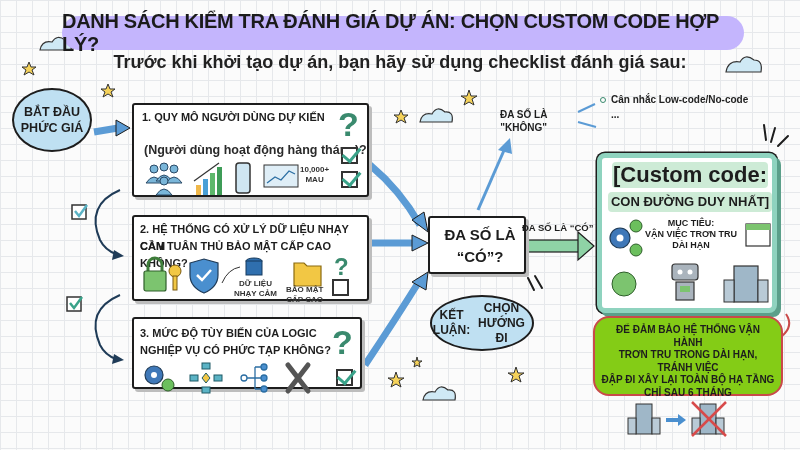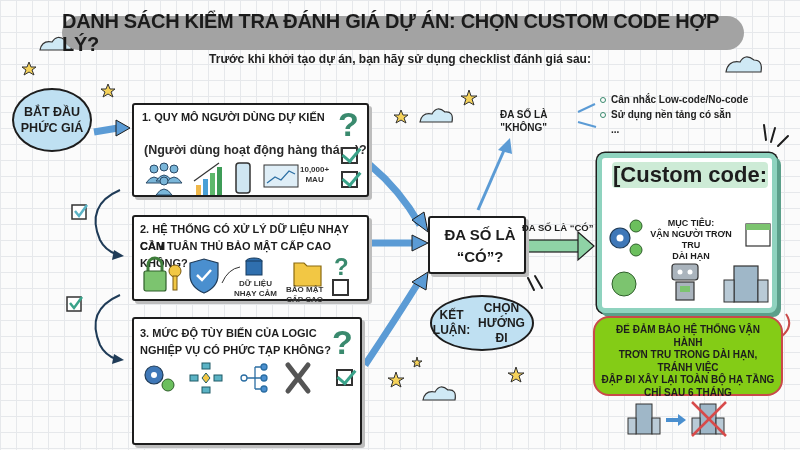--- a/index.html
+++ b/index.html
@@ -10,30 +10,30 @@
     background-color: #fbfbfb;
     background-image:
       linear-gradient(#e6e8eb 1px, transparent 1px),
       linear-gradient(90deg, #e6e8eb 1px, transparent 1px);
     background-size: 16px 16px;
     color: #1d1d1d;
   }
   .abs { position: absolute; }
   .title-wrap {
     left: 62px; top: 16px; width: 682px; height: 34px;
-    background: #a3a3a3; border-radius: 18px;
+    background: #c4b5fd; border-radius: 18px;
     display: flex; align-items: center; justify-content: center;
   }
   .title {
     font-family: "Liberation Sans", sans-serif; font-weight: bold; font-size: 20px;
     letter-spacing: -0.3px; color: #1b1b1b;
   }
   .subtitle {
     left: 0; top: 52px; width: 800px; text-align: center;
-    font-size: 12px; font-weight: bold; color: #222;
+    font-size: 18px; font-weight: bold; color: #222;
   }
   .bubble-start {
     left: 12px; top: 88px; width: 80px; height: 64px;
     background: #bfe0f2; border: 2px solid #1d1d1d; border-radius: 50%;
     display: flex; flex-direction: column; align-items: center; justify-content: center;
     font-weight: bold; font-size: 12.5px; line-height: 16px; text-align: center;
   }
   .box {
     background: #fff; border: 2.5px solid #1d1d1d; border-radius: 3px;
     box-shadow: 3px 3px 0 #bdbdbd;
@@ -227,21 +227,21 @@
       <div>NHẠY CẢM</div>
   </div>
   <div class="tiny-label" style="position:absolute;left:152px;top:68px;">
     <div>BẢO MẬT</div>
       <div>CẤP CAO</div>
   </div>
   <div class="qmark" style="position:absolute;left:200px;top:38px;font-size:24px;line-height:24px;">?</div>
   <div class="check empty" style="left:198px;top:62px;"></div>
 </div>
 
-<div class="abs box" style="left:132px;top:317px;width:230px;height:128px;">
+<div class="abs box" style="left:132px;top:317px;width:230px;height:72px;">
   <div class="q-title" style="position:absolute;left:6px;top:6px;">3. MỨC ĐỘ TÙY BIẾN CỦA LOGIC</div>
   <div class="q-title" style="position:absolute;left:6px;top:23px;">NGHIỆP VỤ CÓ PHỨC TẠP KHÔNG?</div>
   <div class="qmark" style="position:absolute;left:198px;top:6px;">?</div>
   <div class="check" style="left:202px;top:50px;"></div>
   <svg style="left:8px;top:42px;" width="190" height="36">
     <g>
       <circle cx="12" cy="14" r="9" fill="#3f78b8" stroke="#1f3b57" stroke-width="1.2"></circle>
       <circle cx="12" cy="14" r="3" fill="#fff"></circle>
       <circle cx="26" cy="24" r="6" fill="#6bbf5d" stroke="#2f5f2b" stroke-width="1"></circle>
     </g>
@@ -265,43 +265,43 @@
     </g>
   </svg>
 </div>
 
 <div class="abs no-label">
   <div>ĐA SỐ LÀ</div>
   <div>"KHÔNG"</div>
 </div>
 <div class="abs no-list">
   <div><span class="dot"></span><span>Cân nhắc Low-code/No-code</span></div>
-  <div><span class="dot"></span><span>Sử dụng nền tảng có sẵn</span></div>
   <div style="padding-left:11px;"><span>...</span></div>
 </div>
 
 <div class="abs box decision">
   <div class="txt">
     <div>ĐA SỐ LÀ</div>
     <div>“CÓ”?</div>
   </div>
 </div>
 
 <div class="abs yes-label">ĐA SỐ LÀ “CÓ”</div>
 
 <div class="abs bubble-concl">
   <span>KẾT LUẬN:</span>
   <span>CHỌN HƯỚNG ĐI</span>
 </div>
 
 <div class="abs result">
   <div class="result-h1">[Custom code:</div>
+  <div class="result-h2">CON ĐƯỜNG DUY NHẤT]</div>
   <div class="result-goal">
     <div>MỤC TIÊU:</div>
-    <div>VẬN NGƯỜI TRƠN TRU</div>
+    <div>VẬN VIỆC TRƠN TRU</div>
     <div>DÀI HẠN</div>
   </div>
   <svg style="left:4px;top:60px;" width="170" height="90">
     <g>
       <circle cx="14" cy="20" r="10" fill="#3f78b8" stroke="#1f3b57" stroke-width="1.2"></circle>
       <circle cx="14" cy="20" r="3.5" fill="#fff"></circle>
       <circle cx="30" cy="8" r="6" fill="#6bbf5d" stroke="#2f5f2b"></circle>
       <circle cx="30" cy="32" r="6" fill="#6bbf5d" stroke="#2f5f2b"></circle>
     </g>
     <g>

